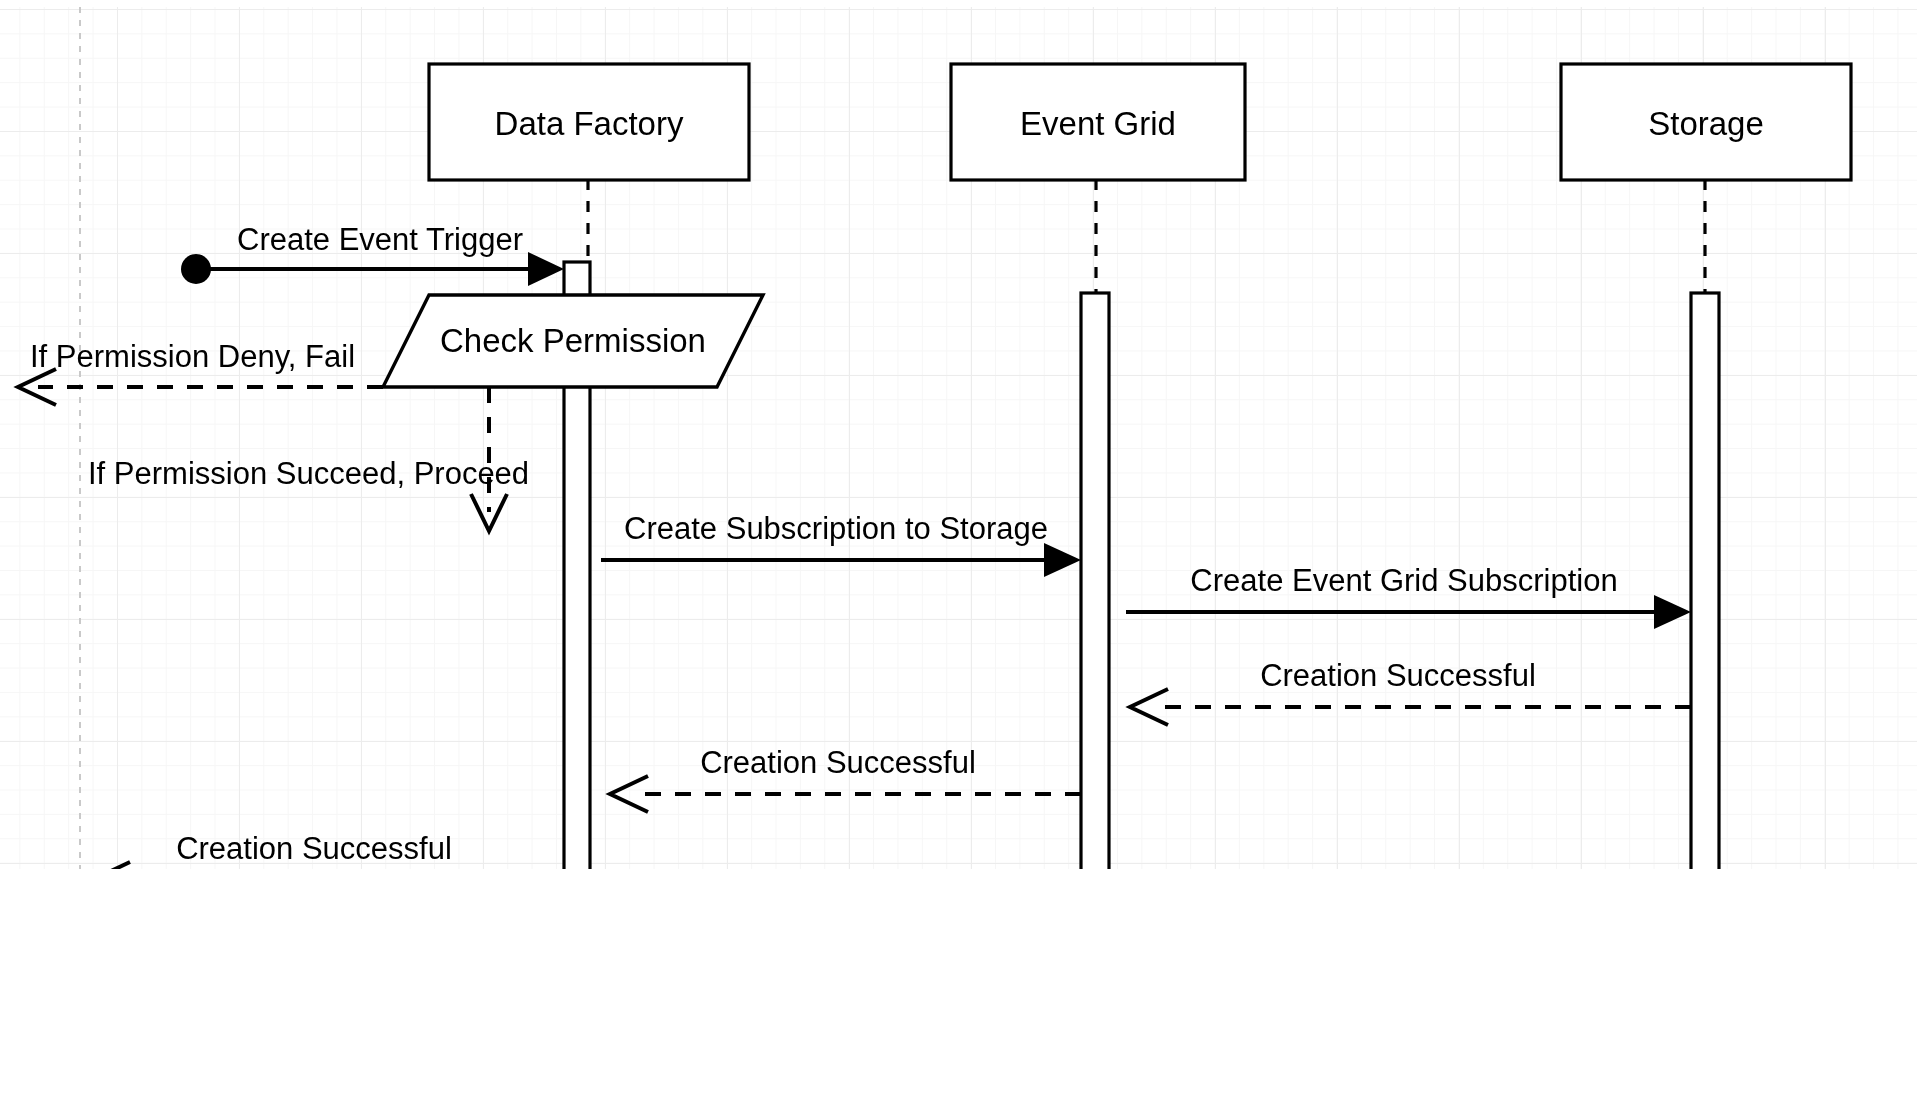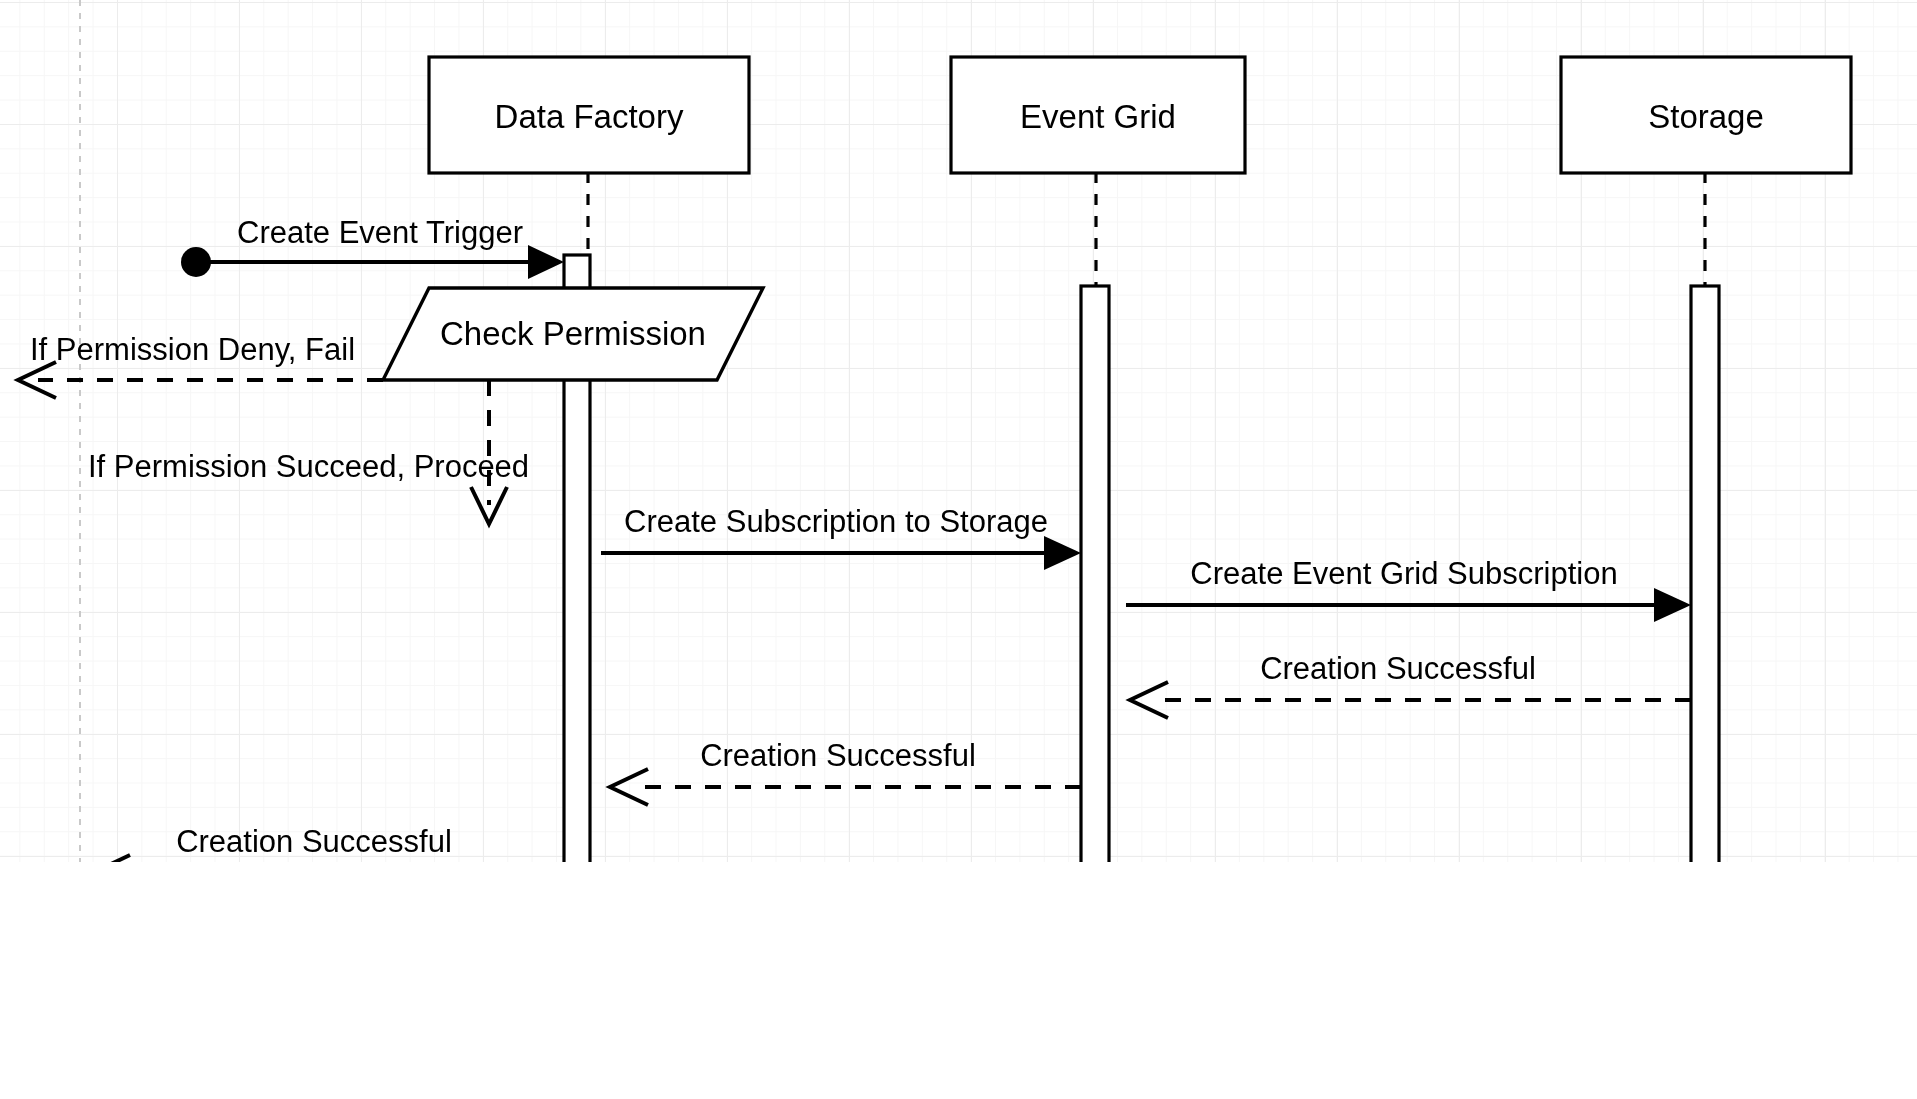--- a/index.html
+++ b/index.html
@@ -16,20 +16,21 @@
     height: 862px;
     overflow: hidden;
     background-color: #ffffff;
     background-image:
       linear-gradient(to right, #ececec 1px, transparent 1px),
       linear-gradient(to bottom, #ececec 1px, transparent 1px),
       linear-gradient(to right, #f6f6f6 1px, transparent 1px),
       linear-gradient(to bottom, #f6f6f6 1px, transparent 1px);
     background-size: 122px 122px, 122px 122px, 24.4px 24.4px, 24.4px 24.4px;
     background-position: -5px 2px, -5px 2px, -5px 2px, -5px 2px;
+    margin-top: 7px;
   }
   #diagram {
     position: absolute;
     left: 0;
     top: 0;
   }
   .lifeline-box {
     fill: #ffffff;
     stroke: #000000;
     stroke-width: 3.2;

